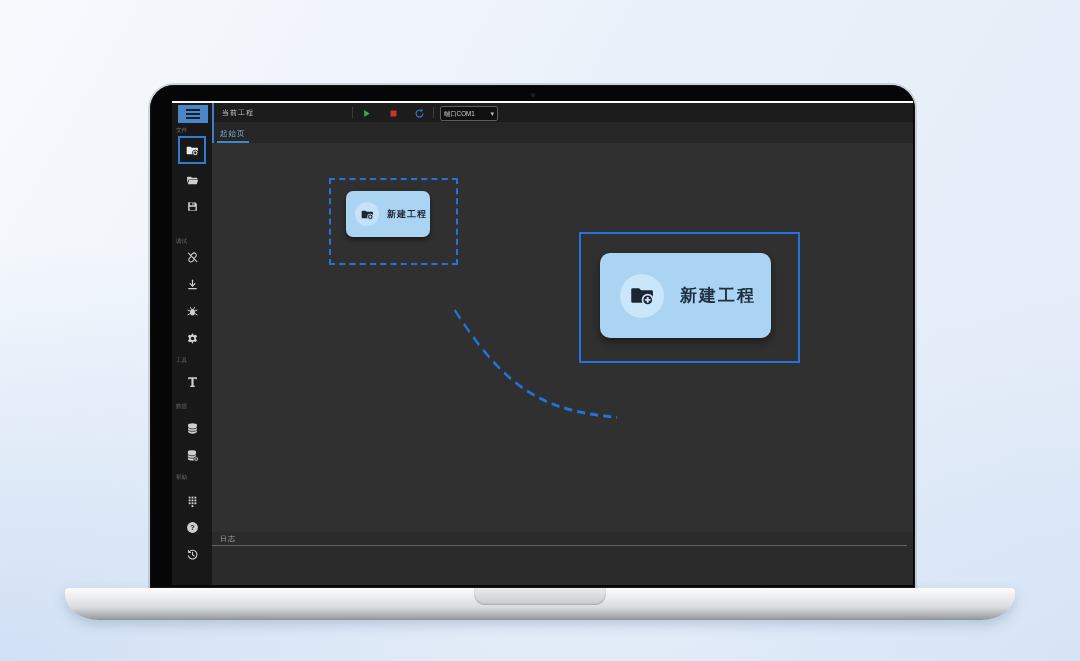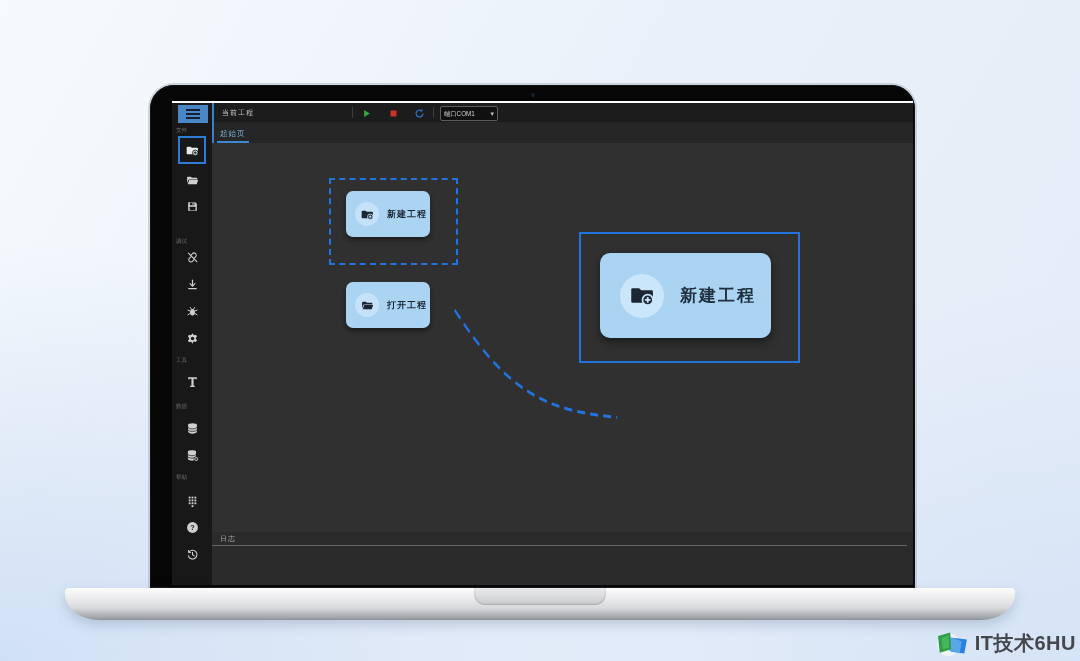--- a/index.html
+++ b/index.html
@@ -284,31 +284,20 @@
                   <svg viewBox="0 0 24 24">
                     <path fill="currentColor" d="M2.5 5h6.2l2 2h10a1.3 1.3 0 0 1 1.3 1.3V17.7A1.3 1.3 0 0 1 20.7 19H2.5A1.3 1.3 0 0 1 1.2 17.7V6.3A1.3 1.3 0 0 1 2.5 5z"></path>
                     <circle cx="17" cy="16.2" r="5" fill="currentColor" stroke="var(--icon-bg,#181818)" stroke-width="1.6"></circle>
                     <path d="M17 13.5v5.4M14.3 16.2h5.4" stroke="var(--icon-bg,#181818)" stroke-width="1.8" fill="none"></path>
                   </svg>
                 </span>
               </span>
             <span class="lbl">新建工程</span>
           </div>
 
-          <div class="proj-btn btn-open">
-            <span class="circ">
-                <span>
-                  <svg viewBox="0 0 24 24">
-                    <path fill="currentColor" d="M2 6.3A1.3 1.3 0 0 1 3.3 5H9l2 2h8.7A1.3 1.3 0 0 1 21 8.3V10H6a2 2 0 0 0-1.9 1.4L2 17.5z"></path>
-                    <path fill="currentColor" d="M5.8 11.3h16.7L19.8 19H3.3z"></path>
-                  </svg>
-                </span>
-              </span>
-            <span class="lbl">打开工程</span>
-          </div>
 
           <div class="callout">
             <div class="callout-btn">
               <span class="circ">
                   <span>
                     <svg viewBox="0 0 24 24">
                       <path fill="currentColor" d="M2.5 5h6.2l2 2h10a1.3 1.3 0 0 1 1.3 1.3V17.7A1.3 1.3 0 0 1 20.7 19H2.5A1.3 1.3 0 0 1 1.2 17.7V6.3A1.3 1.3 0 0 1 2.5 5z"></path>
                       <circle cx="17" cy="16.2" r="5" fill="currentColor" stroke="var(--icon-bg,#181818)" stroke-width="1.6"></circle>
                       <path d="M17 13.5v5.4M14.3 16.2h5.4" stroke="var(--icon-bg,#181818)" stroke-width="1.8" fill="none"></path>
                     </svg>
@@ -328,24 +317,14 @@
           <div class="log-line"></div>
         </div>
       </div>
     </div>
   </div>
 
   <div class="base">
     <div class="notch"></div>
   </div>
 
-  <div class="watermark">
-    <svg class="wm-logo" viewBox="0 0 40 32">
-      <circle cx="16" cy="18" r="13" fill="#eef3f9"></circle>
-      <polygon points="20,10 37,12 34,28 19,26" fill="#2a7de1"></polygon>
-      <polygon points="18,9 31,14 29,27 17,25" fill="#5aa7e8"></polygon>
-      <polygon points="4,8 18,4 19,23 6,27" fill="#2f9e44"></polygon>
-      <polygon points="8,10 16,7.5 16.8,21 9.5,23.5" fill="#43b85c"></polygon>
-    </svg>
-    <span class="wm-text">IT技术6HU</span>
-  </div>
 
 </div>
 
 </body></html>

